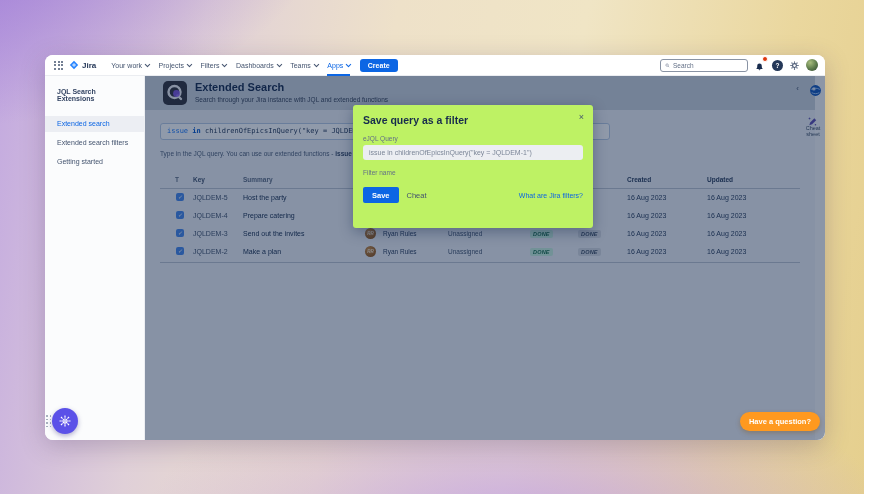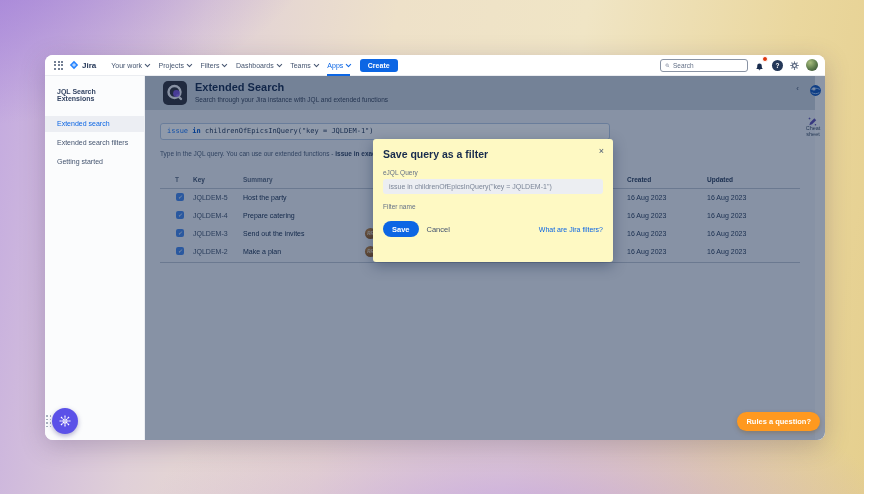--- a/index.html
+++ b/index.html
@@ -71,28 +71,28 @@
   .col-asg { left:303px; font-size:6.5px; color:#44546f; }
   .col-st { left:385px; top:4.5px !important; } .col-res { left:433px; top:4.5px !important; }
   .col-created { left:482px; color:#2c3e5d; } .col-updated { left:562px; color:#2c3e5d; }
   .type-badge { width:8px; height:8px; background:#4688ec; border-radius:2px; color:#fff; font-size:5.5px; line-height:8px; text-align:center; display:inline-block; }
   .avatar-rr { width:11px; height:11px; border-radius:50%; background:radial-gradient(circle at 35% 30%, #c98b45, #9a5d20 70%); color:#f3e2c8; font-size:4.5px; font-weight:bold; line-height:11px; text-align:center; display:inline-block; }
   .badge { font-size:5.5px; font-weight:bold; padding:1px 3px; border-radius:2px; letter-spacing:.2px; }
   .badge.green { background:#c8f0dc; color:#1a6e4c; }
   .badge.gray { background:#d5d9e0; color:#3f4f66; }
   
   .blanket { position:absolute; inset:0; background:rgba(9,30,66,.45); z-index:5; }
-  .modal { position:absolute; left:228px; top:29px; width:240px; height:123px; background:#fef9c3; border-radius:3px; z-index:10; box-shadow:0 4px 14px rgba(9,30,66,.35); padding:9px 10px;margin-top:34px; }
+  .modal { position:absolute; left:208px; top:29px; width:240px; height:123px; background:#bef264; border-radius:3px; z-index:10; box-shadow:0 4px 14px rgba(9,30,66,.35); padding:9px 10px; }
   .modal-title { font-size:10.5px; font-weight:bold; color:#172b4d; }
   .modal-close { position:absolute; right:9px; top:7px; font-size:9px; color:#44546f; cursor:pointer; }
   .field-label { font-size:6.5px; color:#626f86; margin-top:9px; }
   .jql-box { margin-top:3px; background:#eceef2; border-radius:3px; font-size:7px; color:#7c8698; padding:4px 6px; white-space:nowrap; overflow:hidden; }
   .name-input { margin-top:3px; width:100%; height:14px; border:1.5px solid #388bff; border-radius:3px; font-size:7.5px; color:#172b4d; padding:0 5px; outline:none; font-family:"Liberation Sans",sans-serif; }
   .modal-footer { display:flex; align-items:center; gap:8px; margin-top:11px; }
-  .save-btn { background:#0c66e4; color:#fff; border:none; border-radius:8px; font-size:7.5px; font-weight:bold; padding:3.5px 9px; cursor:pointer; }
+  .save-btn { background:#0c66e4; color:#fff; border:none; border-radius:2px; font-size:7.5px; font-weight:bold; padding:3.5px 9px; cursor:pointer; }
   .cancel-btn { background:none; border:none; font-size:7.5px; color:#42526e; cursor:pointer; }
   .filters-link { margin-left:auto; font-size:7px; color:#0c66e4; cursor:pointer; }
   .have-q { position:absolute; right:5px; bottom:9px; z-index:7; background:#ff991f; color:#fff; border:none; border-radius:10px; height:19px; padding:0 9px; font-size:7.5px; font-weight:bold; cursor:pointer; box-shadow:0 2px 5px rgba(120,70,0,.3); }
 </style>
 </head>
 <body>
 
 <div class="bg">
   <div class="window">
 
@@ -277,23 +277,23 @@
 
         <div class="blanket"></div>
         <div class="modal">
           <div class="modal-title">Save query as a filter</div>
           <span class="modal-close">×</span>
           <div class="field-label">eJQL Query</div>
           <div class="jql-box">issue in childrenOfEpicsInQuery("key = JQLDEM-1")</div>
           <div class="field-label">Filter name</div>
           <div class="modal-footer">
             <button class="save-btn">Save</button>
-            <button class="cancel-btn">Cancel</button>
+            <button class="cancel-btn">Cheat</button>
             <span class="filters-link">What are Jira filters?</span>
           </div>
         </div>
 
-        <button class="have-q">Rules a question?</button>
+        <button class="have-q">Have a question?</button>
       </div>
     </div>
 
   </div>
 </div>
 
 </body></html>

